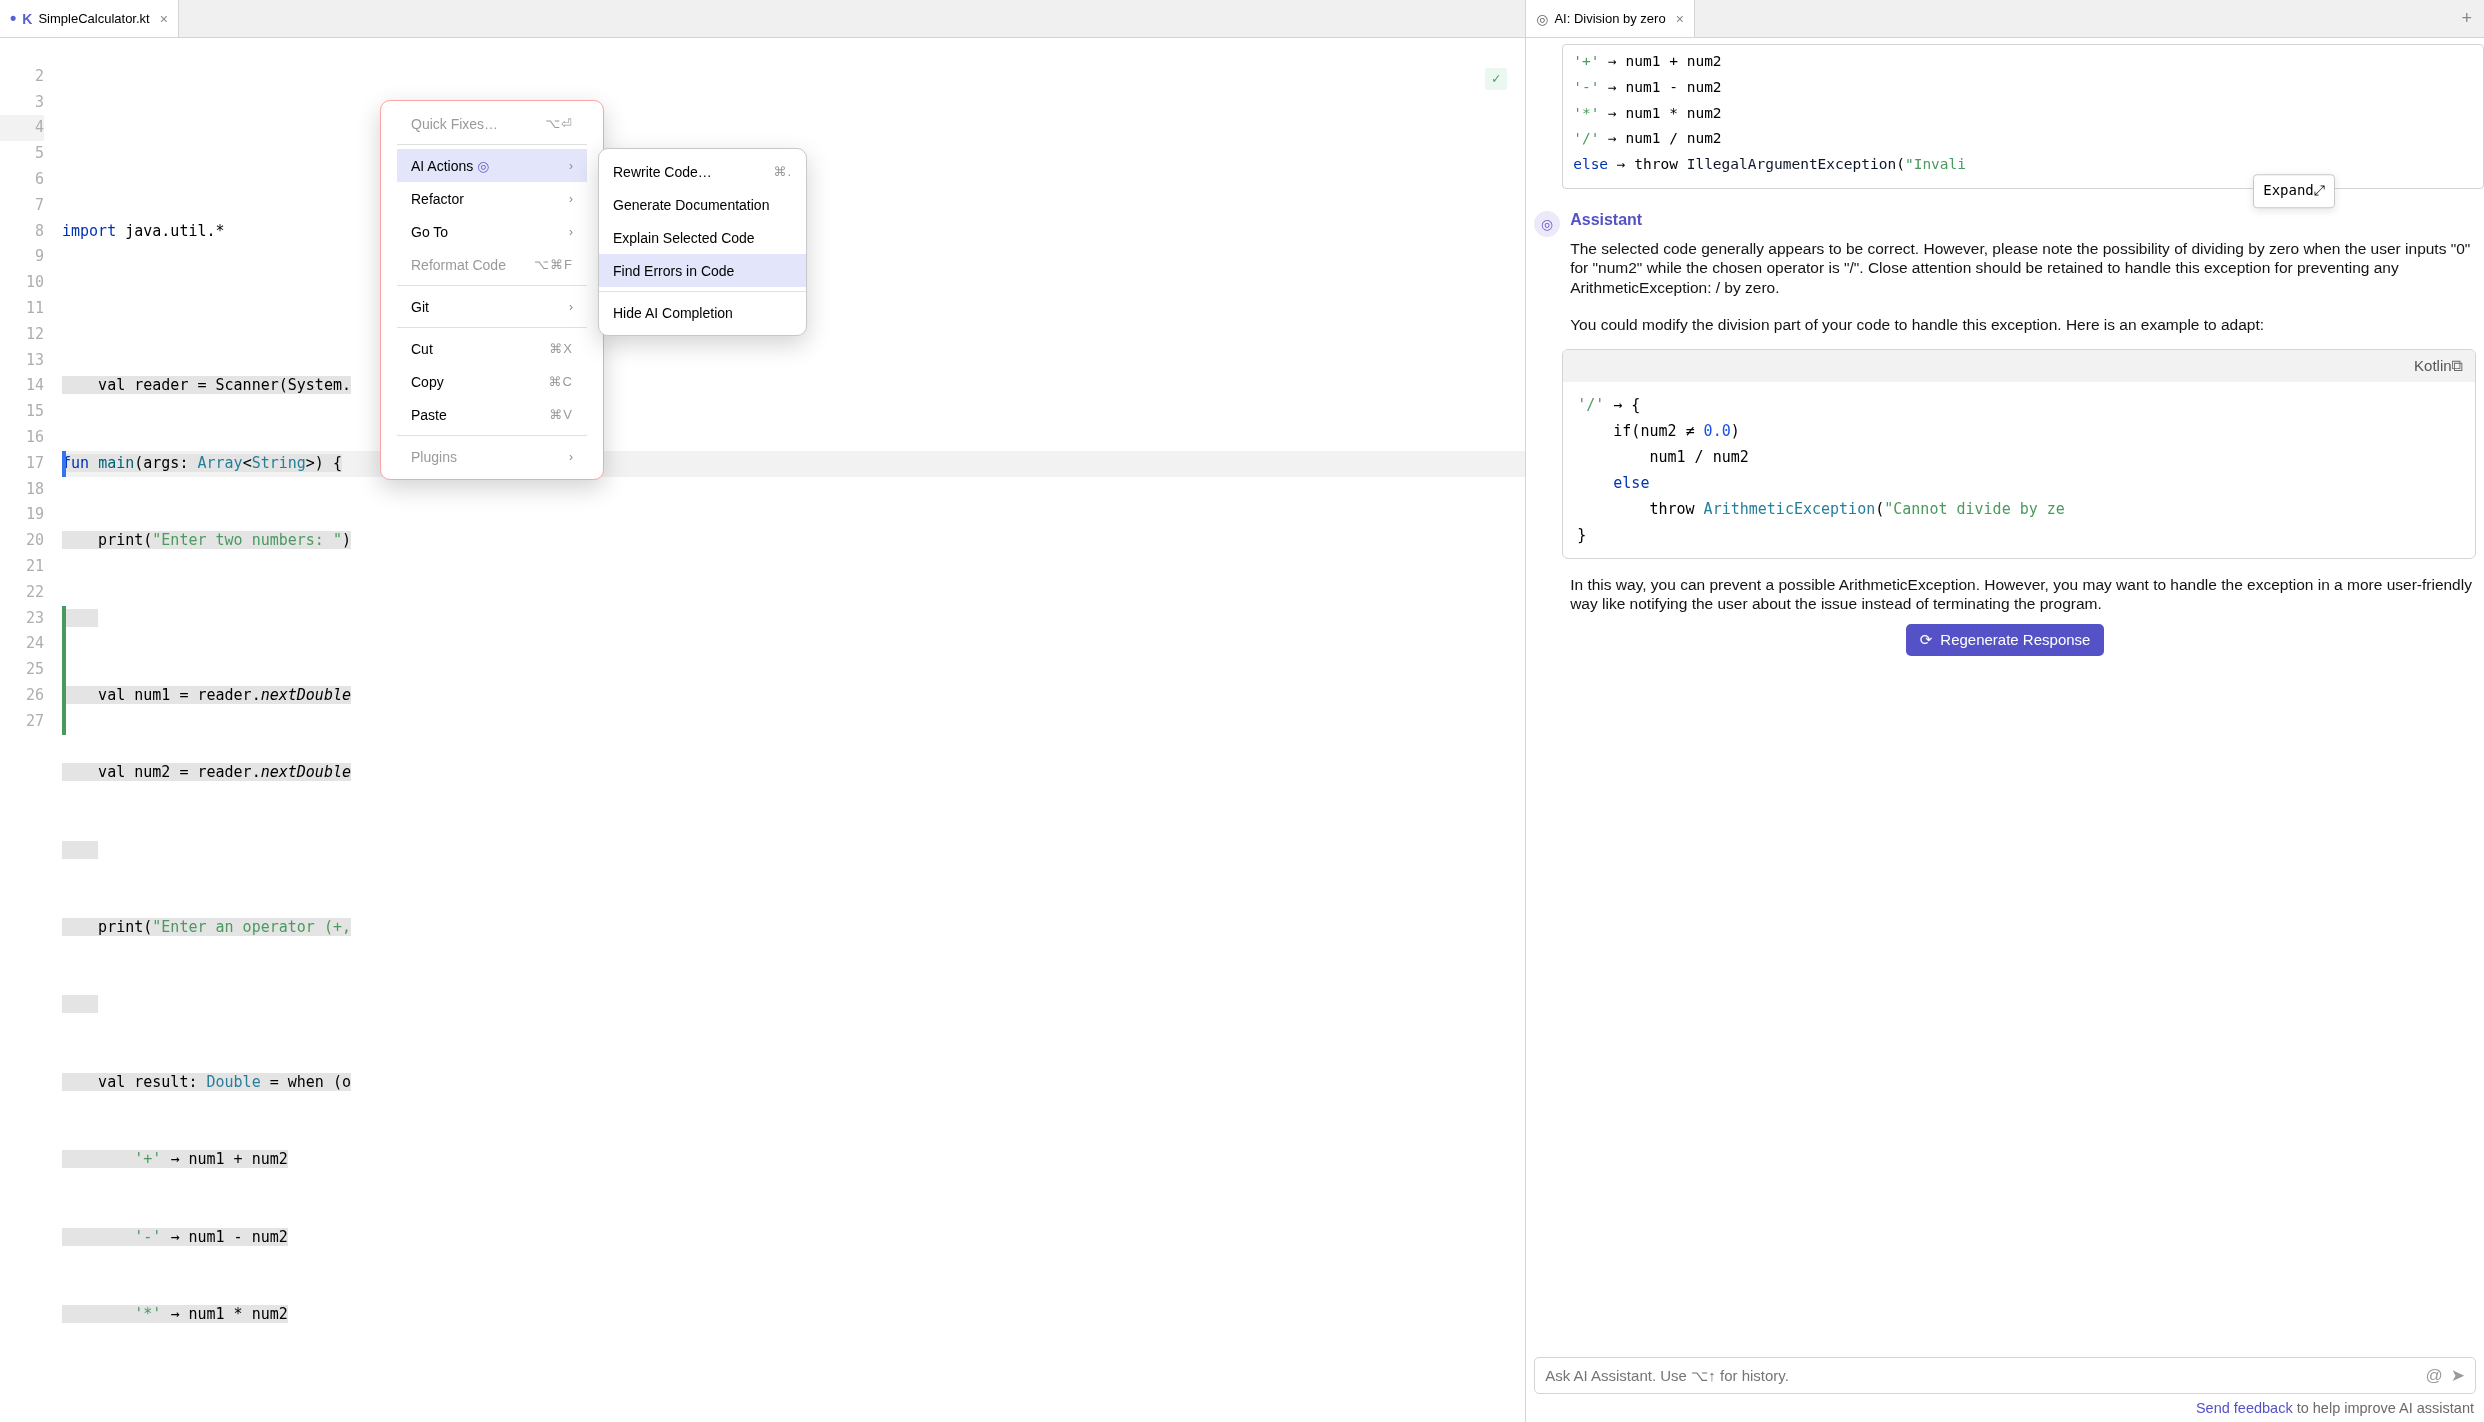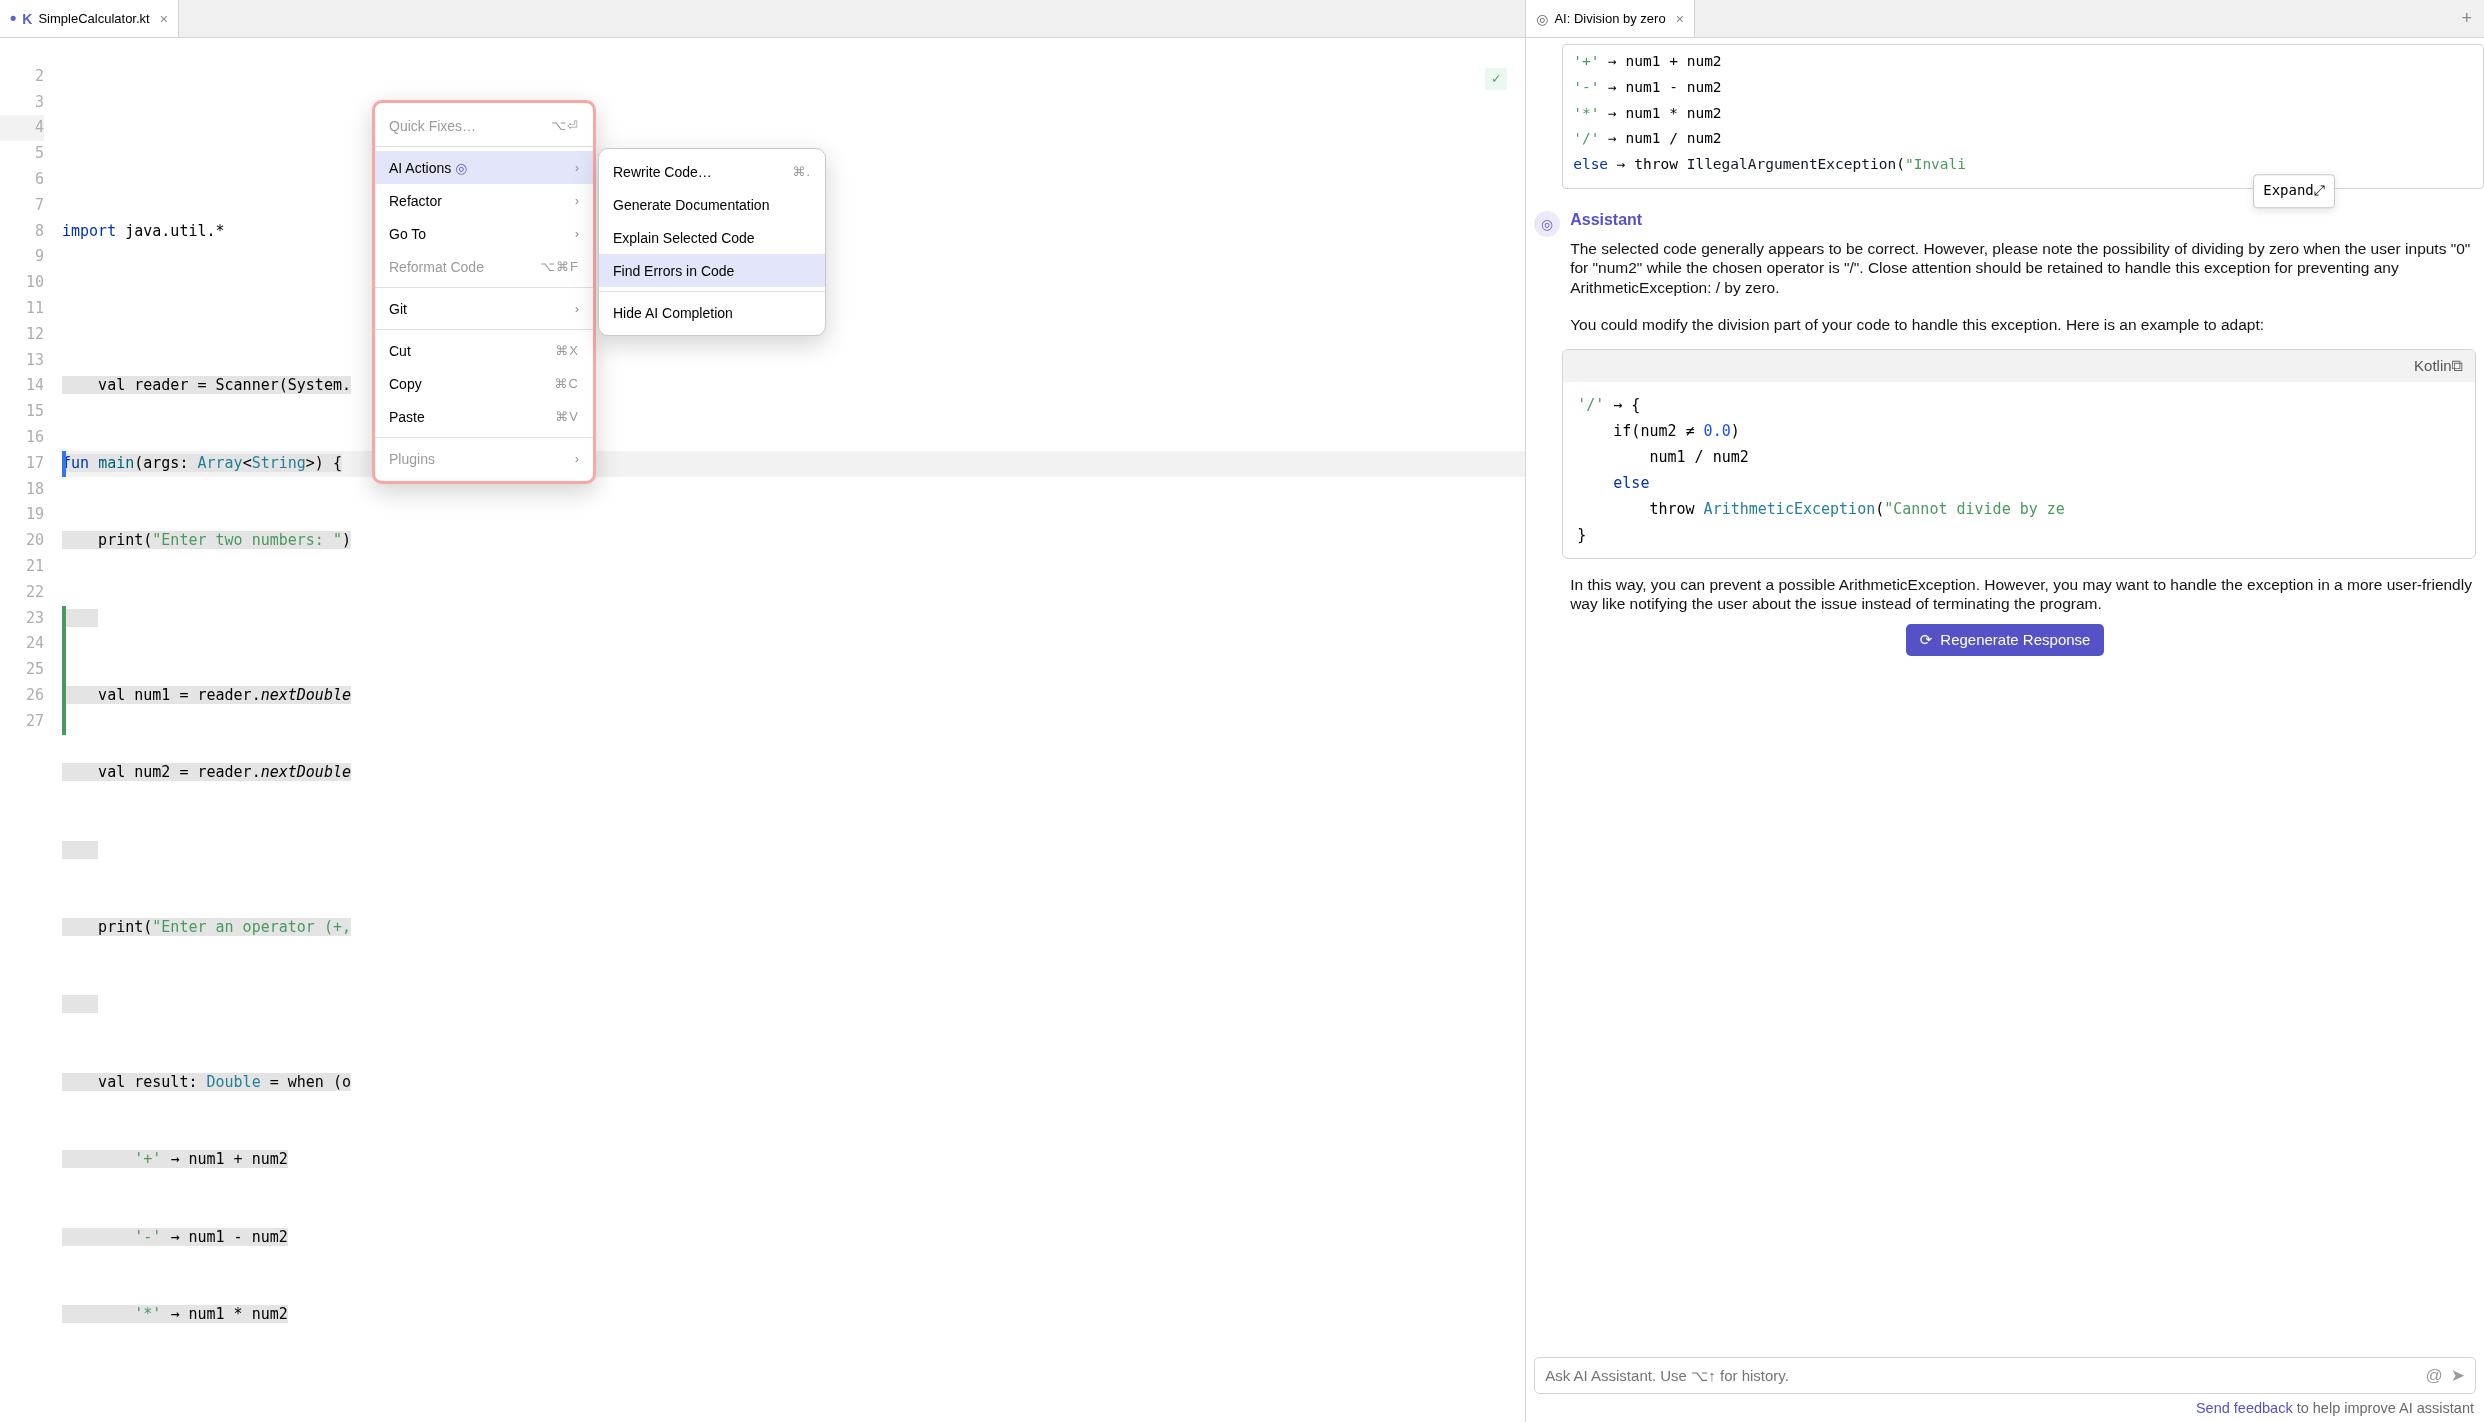--- a/index.html
+++ b/index.html
@@ -31,28 +31,28 @@
 
 
 .kw { color:#0033b3; }
 .ty { color:#267f99; }
 .str { color:#4a9a5f; }
 .fn { font-style:italic; }
 .num { color:#1750eb; }
 .fname{ color:#00627a; }
 
 
-.ctxmenu { position:absolute; top:100px; left:372px; width:224px; background:#fff; border:3px solid #fca5a5; border-radius:10px; box-shadow:0 8px 24px rgba(0,0,0,.18); padding:6px 0; z-index:20; }
+.ctxmenu { position:absolute; top:100px; left:380px; width:224px; background:#fff; border:1px solid #fca5a5; border-radius:10px; box-shadow:0 8px 24px rgba(0,0,0,.18); padding:6px 16px; z-index:20; }
 .ctx-item { height:33px; display:flex; align-items:center; padding:0 14px; font-size:14px; justify-content:space-between; cursor:pointer;}
 .ctx-item.disabled { color:#9a9a9a; }
 .ctx-item.hover { background:#e3e6fa; }
 .ctx-sep { height:1px; background:#e0e0e0; margin:4px 0; }
 .ctx-arrow { color:#8a8a8a; font-size:12px; }
 .ctx-sc { color:#9a9a9a; font-size:13px; letter-spacing:1px;}
-.submenu { position:absolute; top:148px; left:598px; width:228px; background:#fff; border:1px solid #c8c8c8; border-radius:10px; box-shadow:0 8px 24px rgba(0,0,0,.18); padding:6px 0; z-index:21; }
+.submenu { position:absolute; top:148px; left:598px; width:209px; background:#fff; border:1px solid #c8c8c8; border-radius:10px; box-shadow:0 8px 24px rgba(0,0,0,.18); padding:6px 0; z-index:21; }
 .ai-swirl { color:#6a5acb; font-size:14px; margin-left:4px;}
 
 
 .ai-code-preview { border:1px solid #d4d4d4; margin:6px 0 6px 36px; padding:4px 10px 10px 10px; font-family:"SF Mono",Menlo,monospace; font-size:14.5px; line-height:25.8px; position:relative; border-radius:4px; }
 .expand-pop { position:absolute; bottom:0; right:148px; transform:translateY(60%); background:#fff; border:1px solid #c8c8c8; border-radius:4px; padding:3px 9px; font-size:14px; display:flex; align-items:center; box-shadow:0 2px 8px rgba(0,0,0,.1);}
 .assistant { display:flex; gap:10px; padding:16px 8px 0 8px;}
 .assistant-icon { width:26px; height:26px; border-radius:50%; background:#eceafa; color:#6a5acb; display:flex; align-items:center; justify-content:center; font-size:14px; flex-shrink:0;}
 .assistant-title { color:#5452c6; font-weight:600; font-size:16px; }
 .msg { padding:2px 8px 0 44px; font-size:15.5px; line-height:19.5px; color:#141414;}
 .kotlin-block { border:1px solid #d4d4d4; border-radius:6px; margin:14px 8px 14px 36px; overflow:hidden; }

